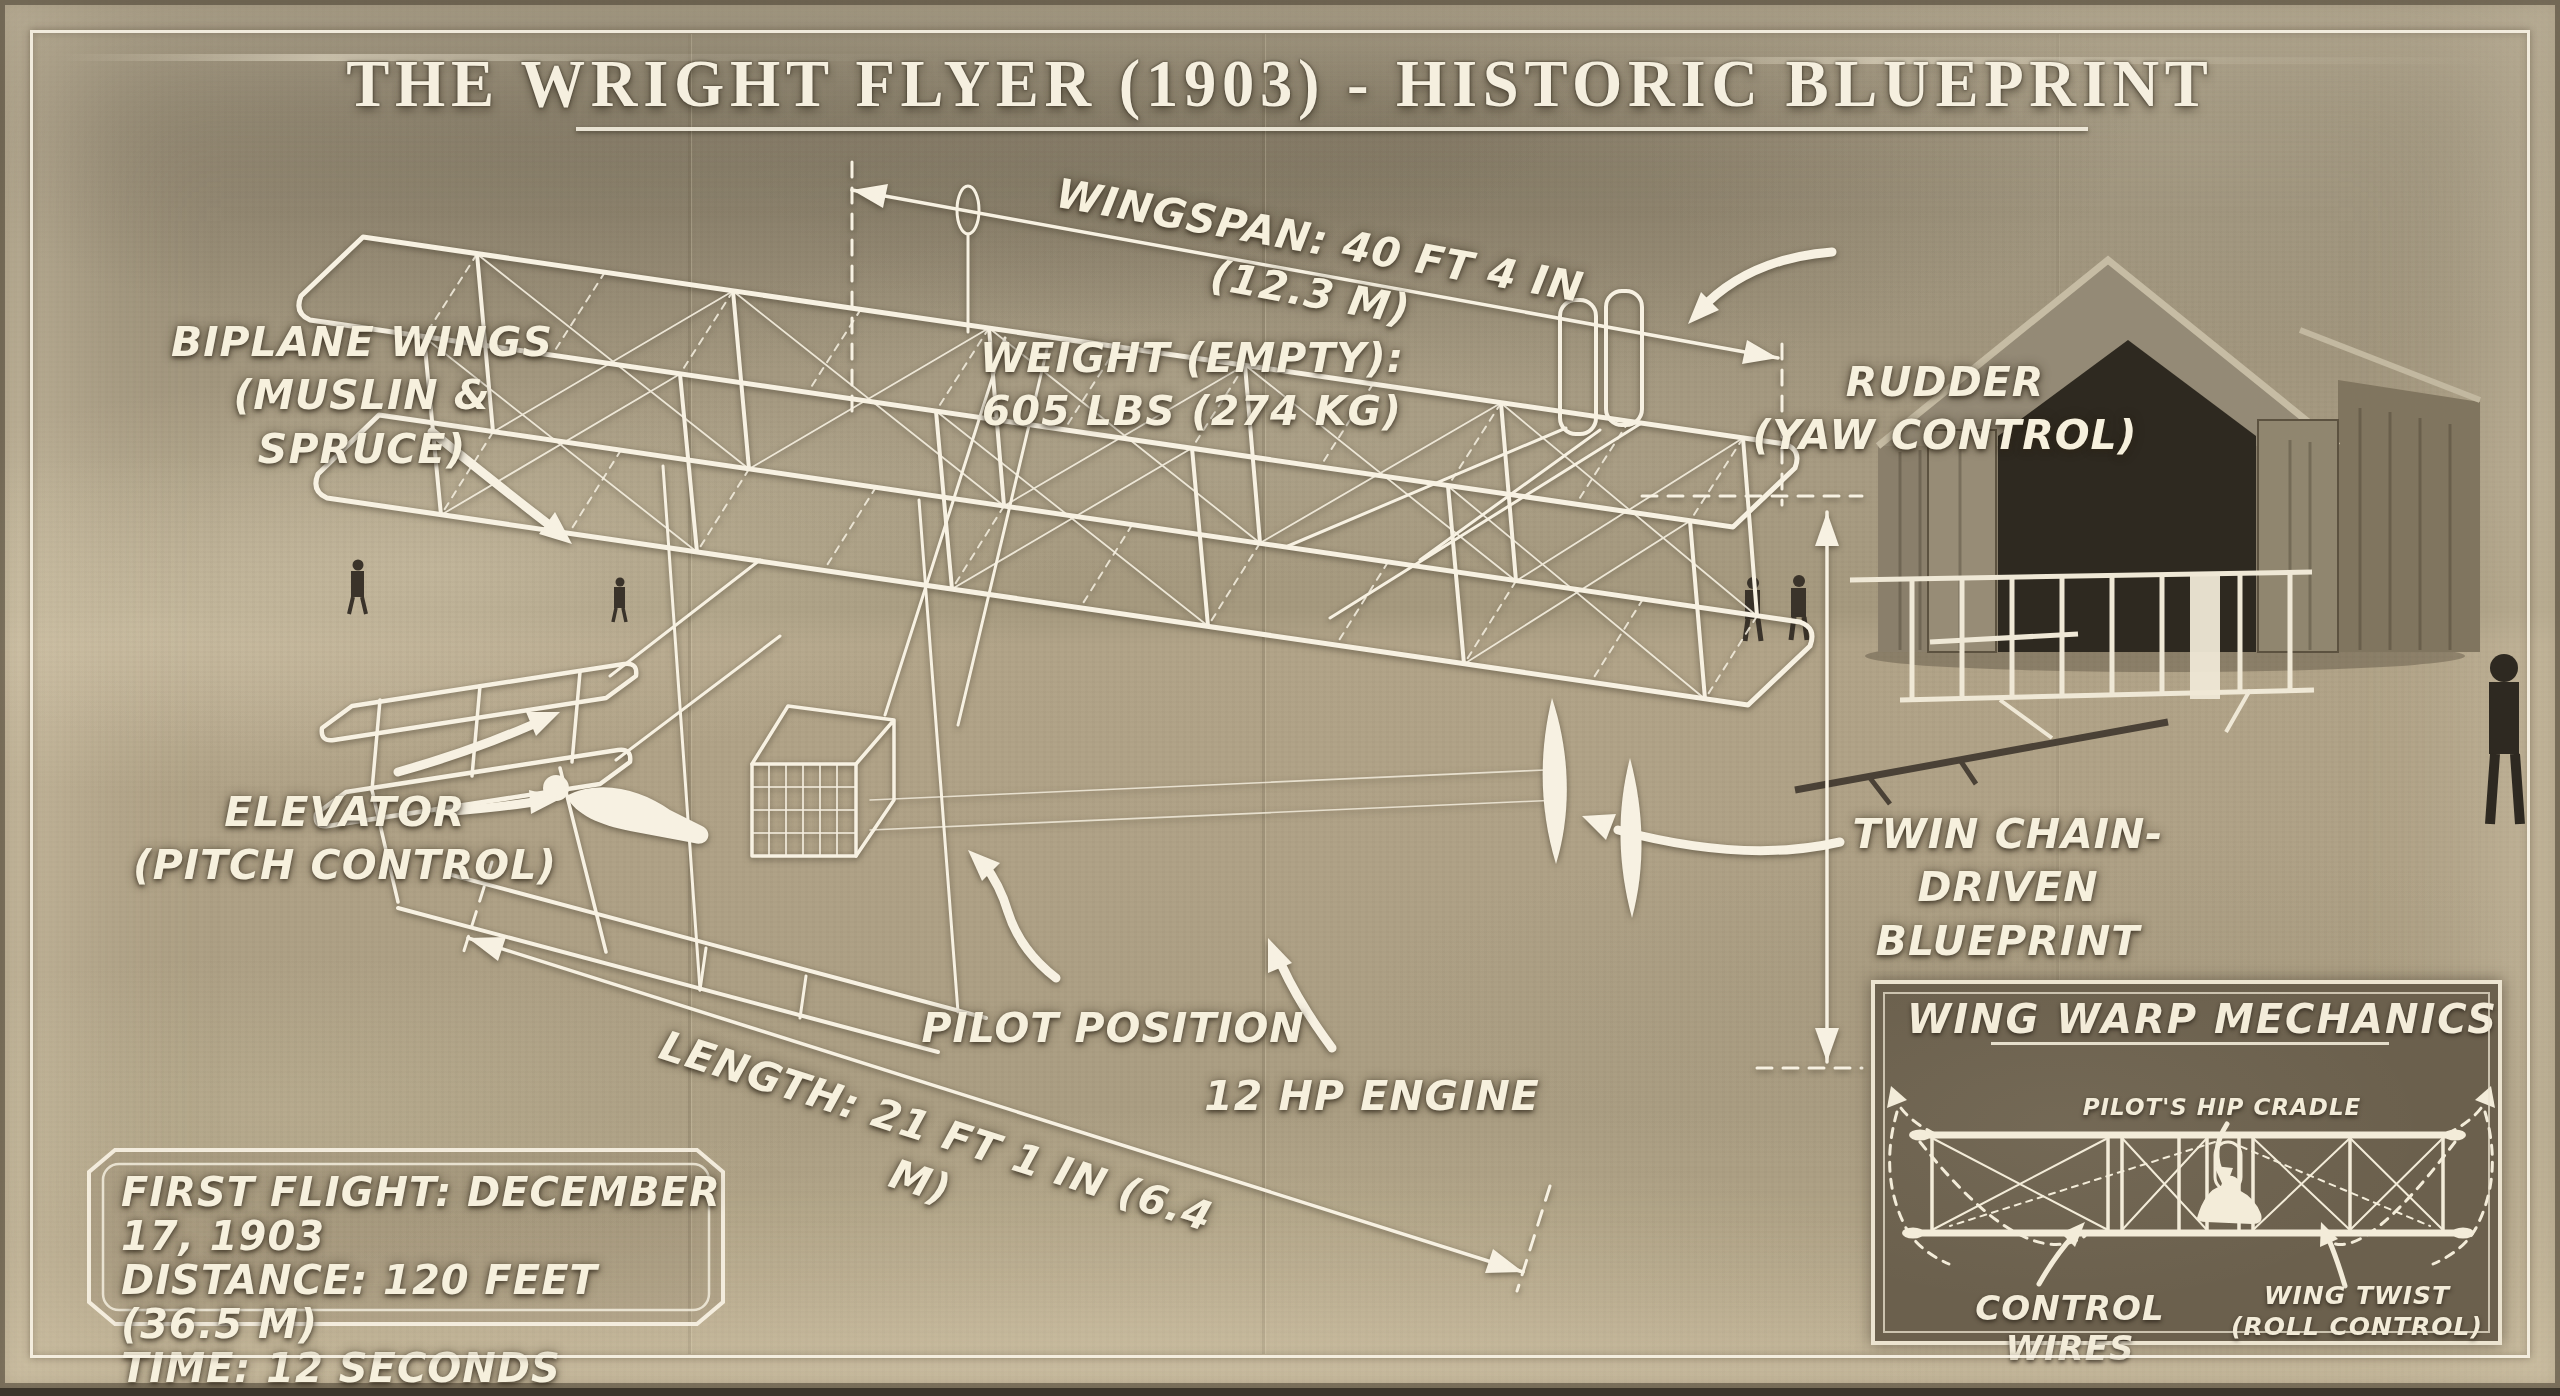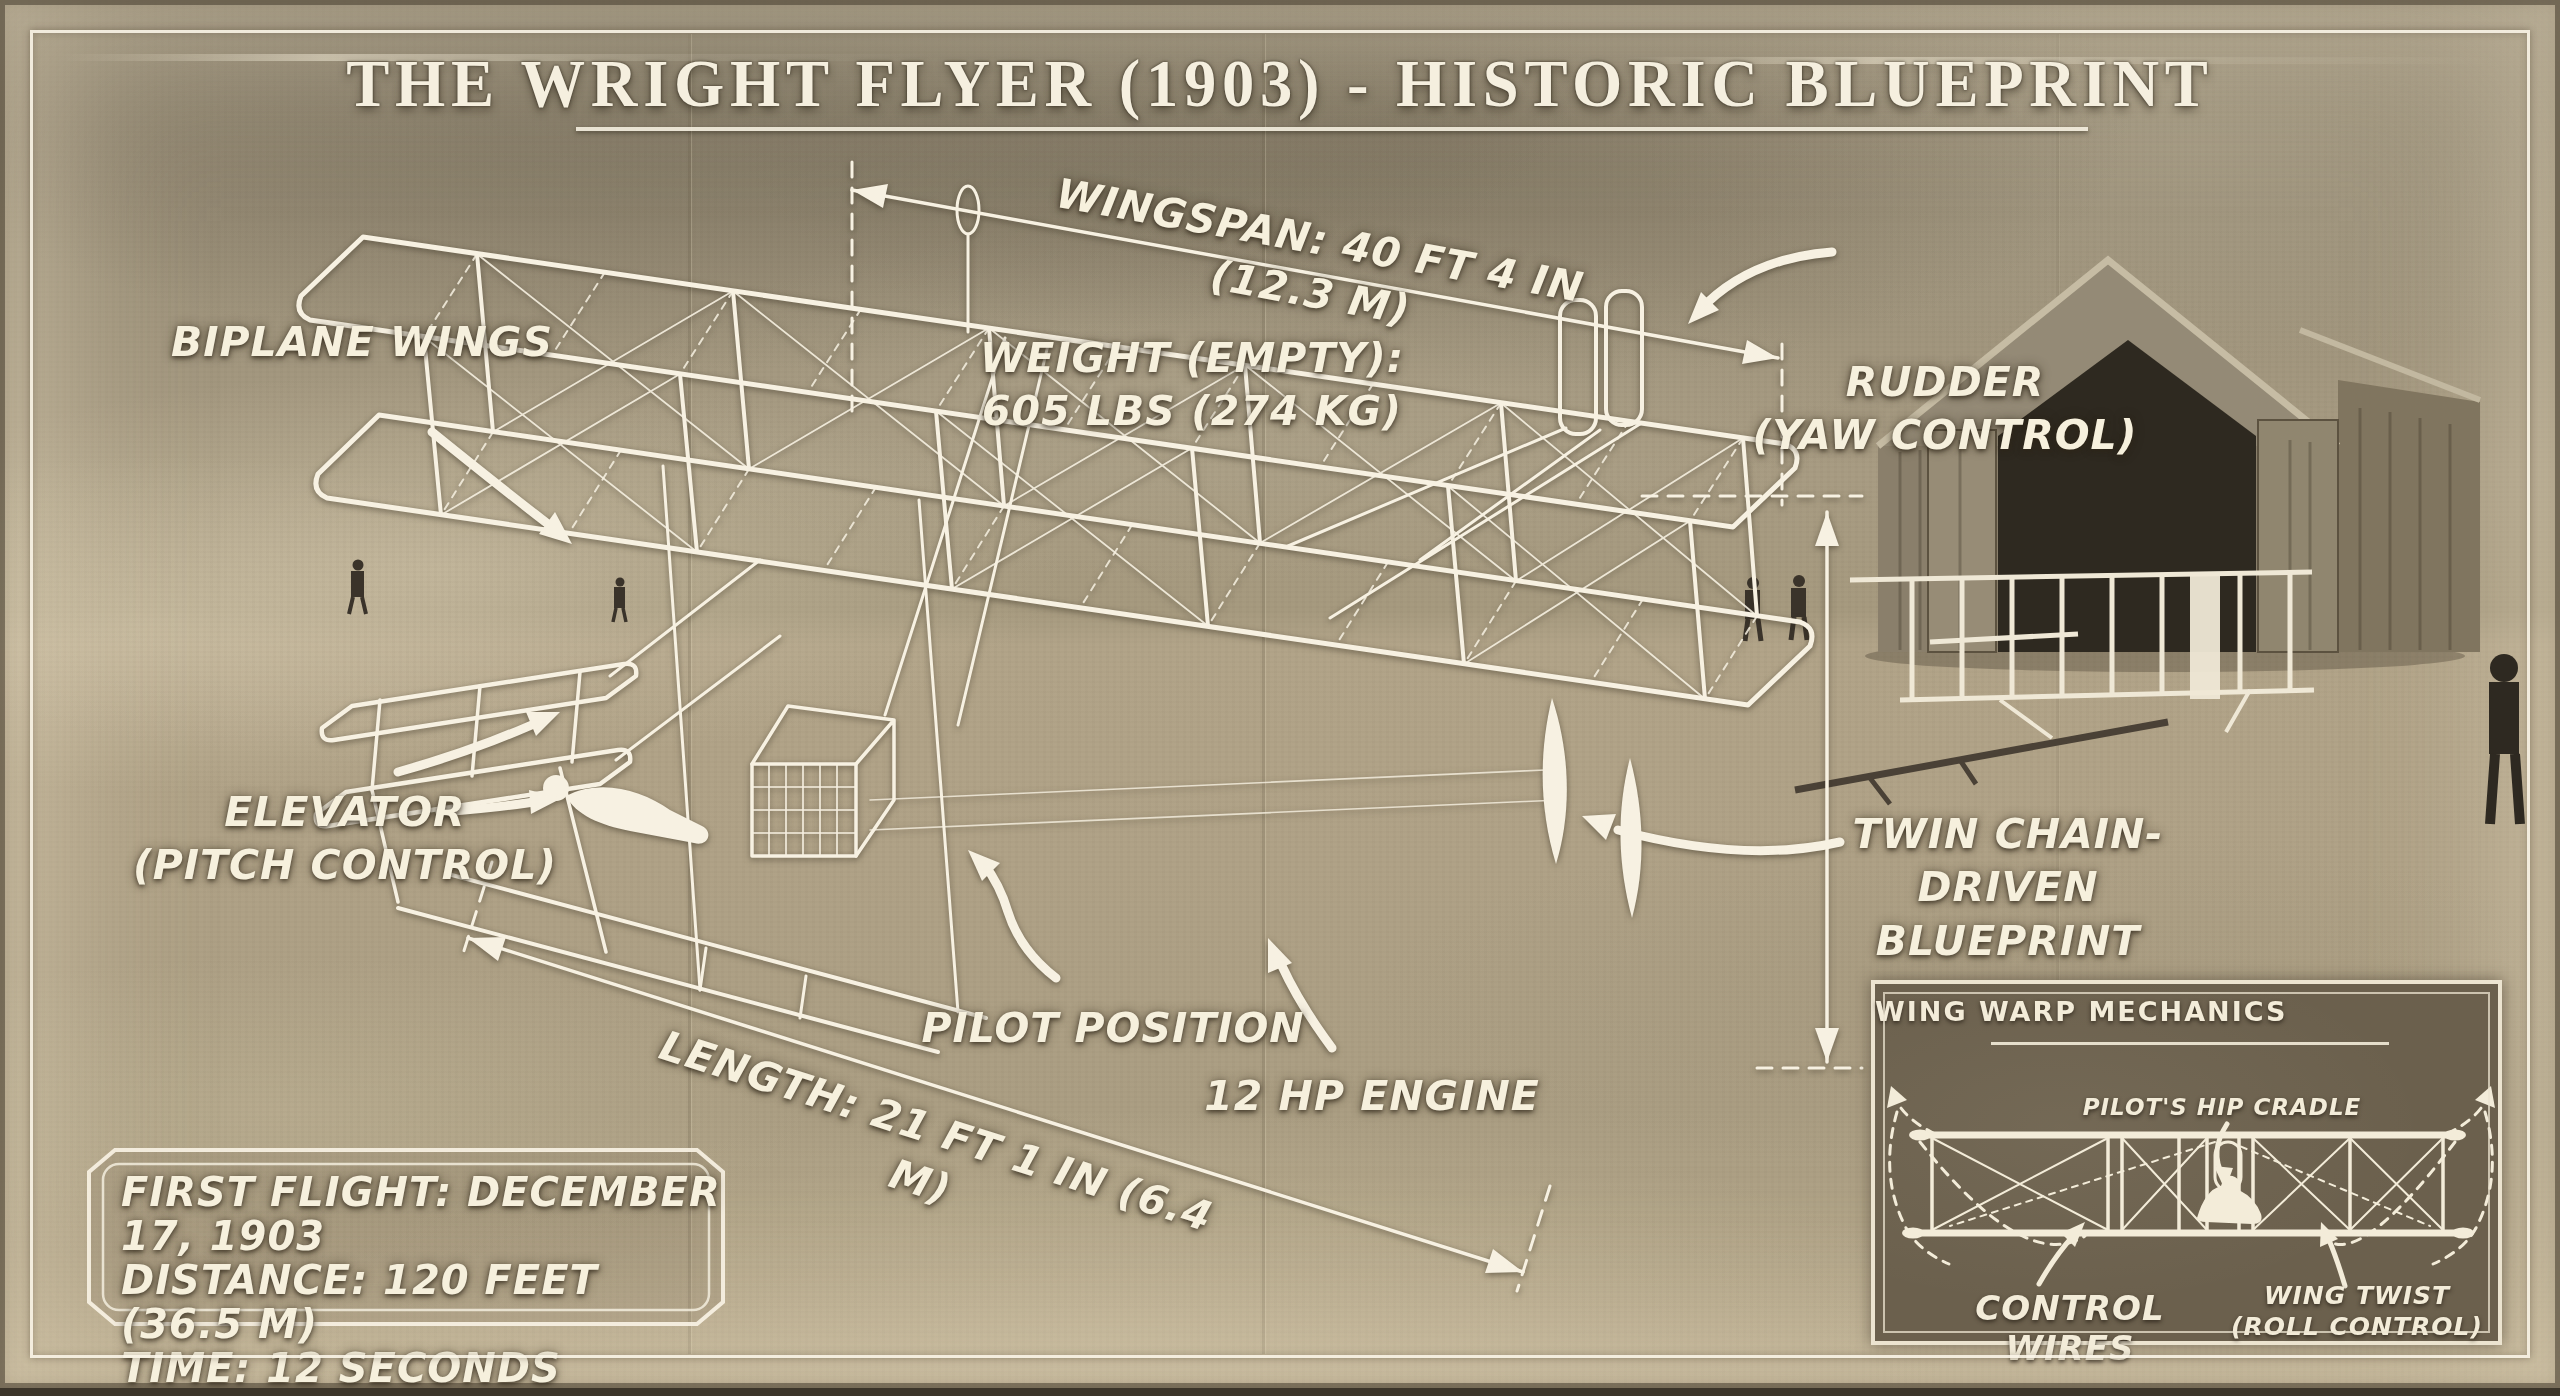--- a/index.html
+++ b/index.html
@@ -47,22 +47,22 @@
   
   .stats{position:absolute;left:85px;top:1146px;width:642px;height:182px;z-index:30;}
   .stats .text{position:absolute;left:36px;top:24px;color:#f6f0dd;font-weight:700;font-style:italic;
     font-size:40px;line-height:44px;letter-spacing:1px;text-align:left;
     text-shadow:0 2px 5px rgba(45,36,22,.8),0 0 12px rgba(45,36,22,.45);}
   
   .inset{position:absolute;left:1871px;top:980px;width:631px;height:365px;z-index:35;
     background:radial-gradient(ellipse at 30% 40%, rgba(255,245,220,.06), transparent 60%),#6b604d;
     border:4px solid #ece4d0;box-sizing:border-box;box-shadow:0 0 14px rgba(50,42,30,.5);}
   .inset::after{content:"";position:absolute;inset:8px;border:2px solid rgba(236,228,208,.75);pointer-events:none;}
-  .inset .ititle{position:absolute;left:0;right:0;top:12px;text-align:left;color:#f3ecd9;
-    font-weight:700;font-size:27px;letter-spacing:2px;
+  .inset .ititle{position:absolute;left:0;right:0;top:12px;text-align:right;color:#f3ecd9;
+    font-weight:700;font-style:italic;font-size:40px;letter-spacing:2px;
     text-shadow:0 2px 4px rgba(40,33,22,.8);}
   .inset .iunderline{position:absolute;left:116px;top:58px;width:398px;height:3px;background:rgba(243,236,217,.9);}
   .inset .ilabel{position:absolute;color:#f3ecd9;font-weight:700;font-style:italic;text-align:center;
     text-shadow:0 2px 4px rgba(40,33,22,.8);letter-spacing:1px;}
 </style>
 </head>
 <body>
 
 <div class="stage">
 
@@ -254,20 +254,21 @@
 
   <div class="lbl" style="left:1005px;top:214px;width:620px;transform:rotate(10.3deg);">WINGSPAN: 40 FT 4 IN (12.3 M)</div>
 
   <div class="lbl" style="left:962px;top:332px;width:460px;">
     <div>WEIGHT (EMPTY):</div>
     <div>605 LBS (274 KG)</div>
   </div>
 
   <div class="lbl" style="left:132px;top:316px;width:460px;">
     <div>BIPLANE WINGS</div>
+    <div>(MUSLIN &amp; SPRUCE)</div>
   </div>
 
   <div class="lbl" style="left:1735px;top:356px;width:420px;">
     <div>RUDDER</div>
     <div>(YAW CONTROL)</div>
   </div>
 
   <div class="lbl" style="left:115px;top:786px;width:460px;">
     <div>ELEVATOR</div>
     <div>(PITCH CONTROL)</div>

